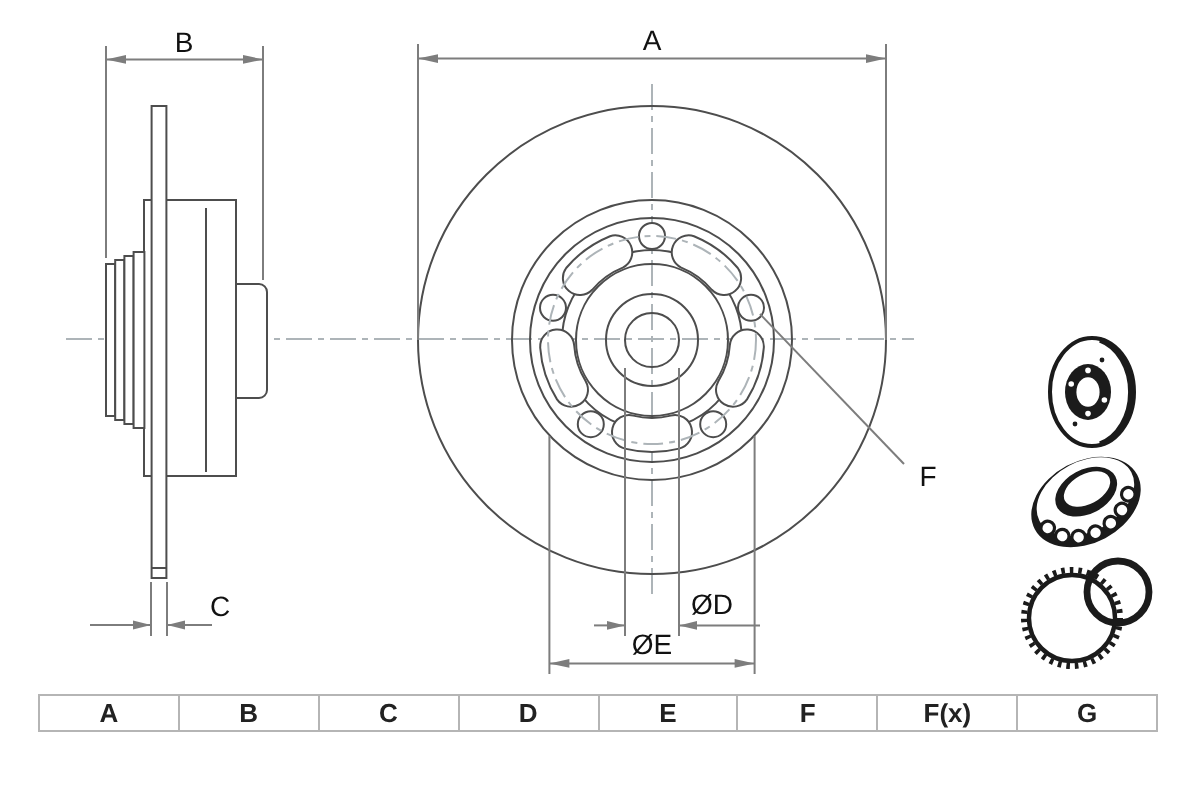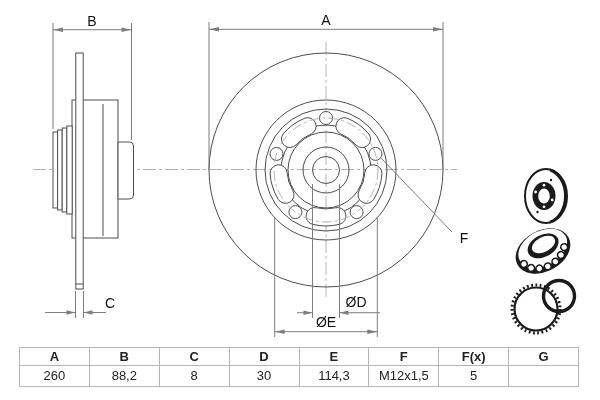--- a/index.html
+++ b/index.html
@@ -155,25 +155,15 @@
       <tr class="hdr">
         <td>A</td>
         <td>B</td>
         <td>C</td>
         <td>D</td>
         <td>E</td>
         <td>F</td>
         <td>F(x)</td>
         <td>G</td>
       </tr>
-      <tr class="val">
-        <td>260</td>
-        <td>88,2</td>
-        <td>8</td>
-        <td>30</td>
-        <td>114,3</td>
-        <td>M12x1,5</td>
-        <td>5</td>
-        <td></td>
-      </tr>
     </tbody>
   </table>
 </div>
 
 </body></html>

